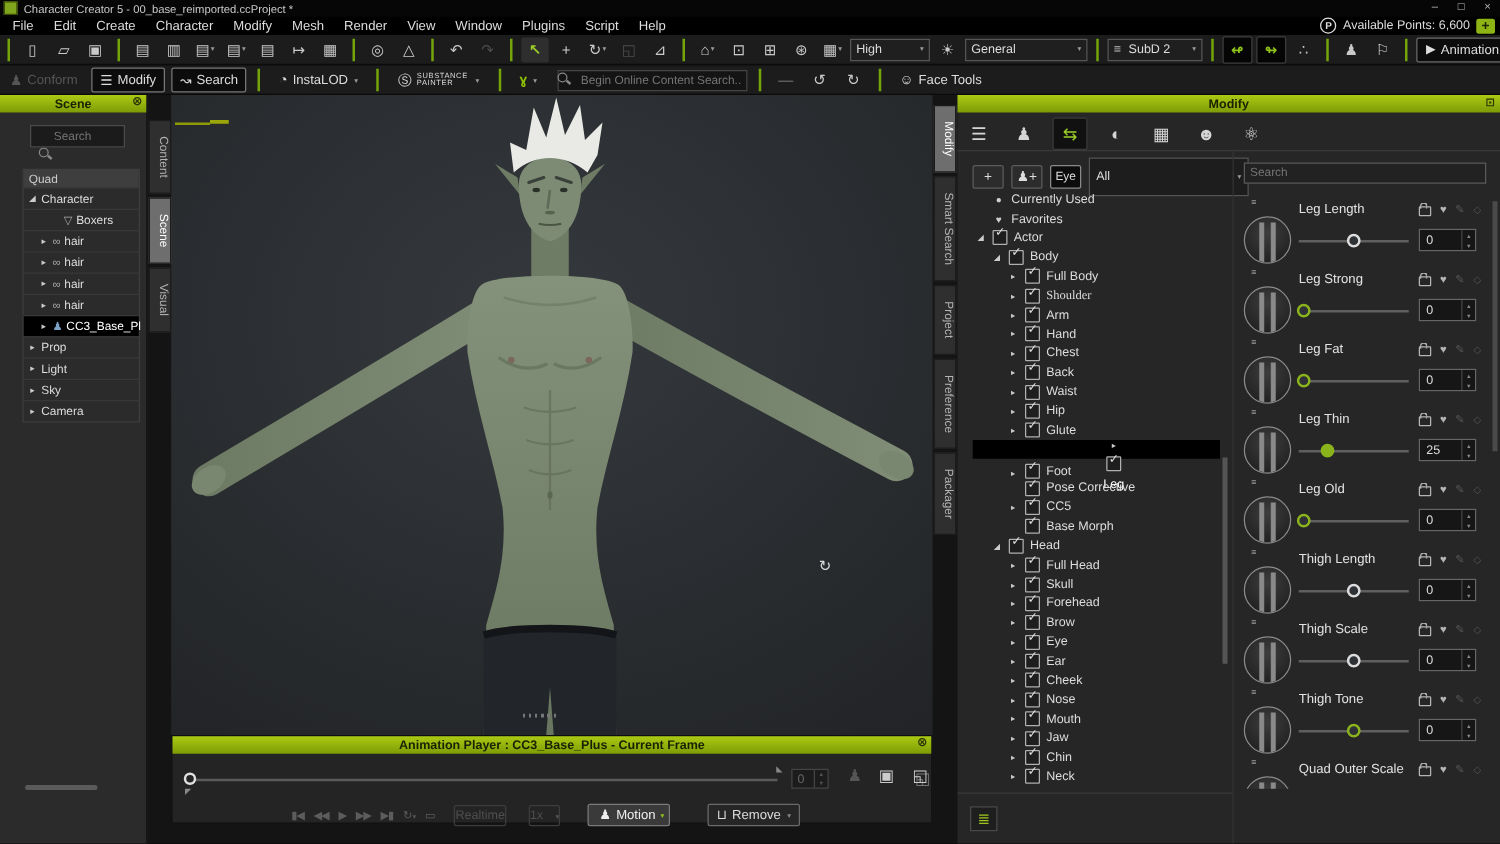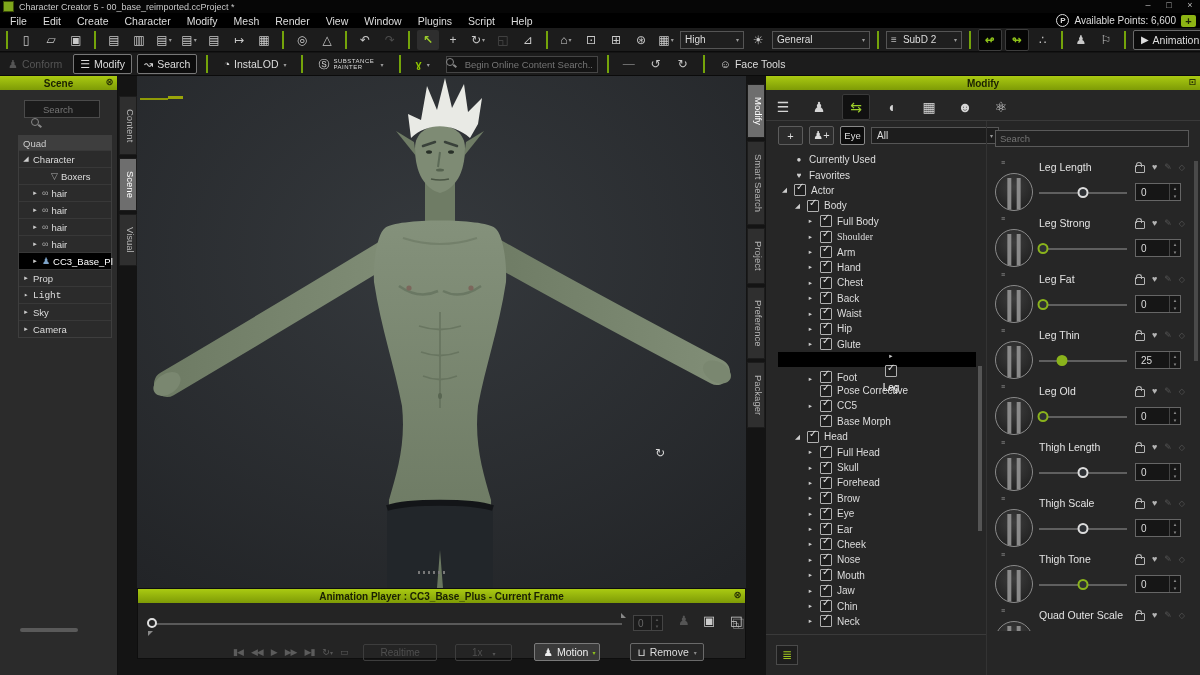--- a/index.html
+++ b/index.html
@@ -89,39 +89,39 @@
   #tl-thumb{position:absolute;left:-5px;top:-5px;width:10px;height:10px;border:2px solid #e0e0e0;border-radius:50%;background:#242424;box-sizing:border-box;}
   .tl-mark{position:absolute;width:0;height:0;border-left:5px solid #888;border-bottom:5px solid transparent;}
   #frame-box{position:absolute;left:495px;top:12px;width:30px;height:16px;border:1px solid #444;background:#1c1c1c;
       color:#666;font-size:10px;display:flex;align-items:center;padding-left:4px;box-sizing:border-box;}
   .spin{position:absolute;right:0;top:0;bottom:0;width:10px;border-left:1px solid #444;display:flex;
         flex-direction:column;align-items:center;justify-content:space-around;font-size:4.5px;color:#888;}
   .spin.dim{color:#555;}
   .ap-ic{position:absolute;top:10px;font-size:13px;color:#ccc;}
   #transport{position:absolute;left:95px;top:40px;display:flex;align-items:center;gap:8px;}
   .tr-btn{color:#5c5c5c;font-size:9px;letter-spacing:-1px;}
-  .tr-box{border:1px solid #3d3d3d;color:#4f4f4f;font-size:10px;padding:2px 16px;border-radius:2px;}
+  .tr-box{border:1px solid #3d3d3d;color:#4f4f4f;font-size:10px;padding:2px 0;border-radius:2px;}
   #motion-btn{background:#3a3a3a;border:1px solid #7a7a7a;color:#eee;display:flex;align-items:center;gap:4px;
       padding:2px 4px 2px 8px;font-size:10.5px;border-radius:2px;}
   #motion-caret{color:#8fc31a;font-size:6px;}
   #remove-btn{background:#262626;border:1px solid #6a6a6a;color:#ddd;display:flex;align-items:center;gap:4px;
       padding:2px 6px;font-size:10.5px;border-radius:2px;}
   
   #modify-panel{left:766px;top:76px;width:434px;height:599px;background:#262626;}
   #mod-collapse{position:absolute;right:4px;top:1px;font-size:9px;color:#2a3305;}
   #mod-tabs{position:absolute;left:4px;top:18px;display:flex;gap:10px;align-items:center;height:26px;}
   .mtab{width:26px;height:24px;display:flex;align-items:center;justify-content:center;font-size:14px;color:#d5d5d5;}
   .mtab.active{background:#111;color:#9ccd2a;border:1px solid #3a3a3a;border-radius:2px;}
   #mod-sep-line{position:absolute;left:0;top:44px;width:434px;height:1px;background:#3a3a3a;}
   
   #morph-toolbar{position:absolute;left:12px;top:50px;display:flex;gap:6px;align-items:center;}
   .sm-btn{height:17px;min-width:19px;border:1px solid #5c5c5c;background:#2c2c2c;color:#ddd;display:flex;
           align-items:center;justify-content:center;font-size:11px;border-radius:2px;padding:0 2px;}
   .sm-btn.pressed{background:#0c0c0c;border-color:#8a8a8a;font-size:9.5px;}
-  #filter-all{width:128px;height:17px;border:1px solid #555;background:#1d1d1d;display:flex;align-items:center;
+  #filter-all{width:128px;height:31px;border:1px solid #555;background:#1d1d1d;display:flex;align-items:center;
       justify-content:space-between;padding:0 5px;font-size:10px;color:#ddd;box-sizing:border-box;}
   #morph-tree{position:absolute;left:12px;top:76px;width:198px;height:478px;overflow:hidden;}
   .m-row{height:15.4px;display:flex;align-items:center;gap:5px;font-size:10px;color:#ddd;}
   .m-row.selected{background:#000;color:#fff;flex-direction:column;}
   .m-row .exp{width:9px;font-size:6.5px;color:#ccc;text-align:center;flex:none;}
   .cb{width:10px;height:10px;border:1px solid #b0b0b0;background:#1e1e1e;border-radius:1px;flex:none;
       position:relative;}
   .cb::after{content:"\2713";position:absolute;left:1px;top:-4px;font-size:10px;color:#e0e0e0;}
   .lead{width:10px;text-align:center;font-size:8px;color:#cfcfcf;flex:none;}
   #mtree-scroll{position:absolute;left:212px;top:290px;width:4px;height:165px;background:#555;}
@@ -506,21 +506,21 @@
           </div>
           <div class="s-row selected" style="padding-left: 12px;">
             <span class="exp">▸</span>
             <span class="ic person">♟</span>
             <span class="lbl">CC3_Base_Pl</span>
           </div>
           <div class="s-row" style="padding-left: 3px;">
             <span class="exp">▸</span>
             <span class="lbl">Prop</span>
           </div>
-          <div class="s-row" style="padding-left: 3px; font-family: Liberation Mono, monospace;">
+          <div class="s-row" style="padding-left: 3px;">
             <span class="exp">▸</span>
             <span class="lbl">Light</span>
           </div>
           <div class="s-row" style="padding-left: 3px;">
             <span class="exp">▸</span>
             <span class="lbl">Sky</span>
           </div>
           <div class="s-row" style="padding-left: 3px;">
             <span class="exp">▸</span>
             <span class="lbl">Camera</span>

